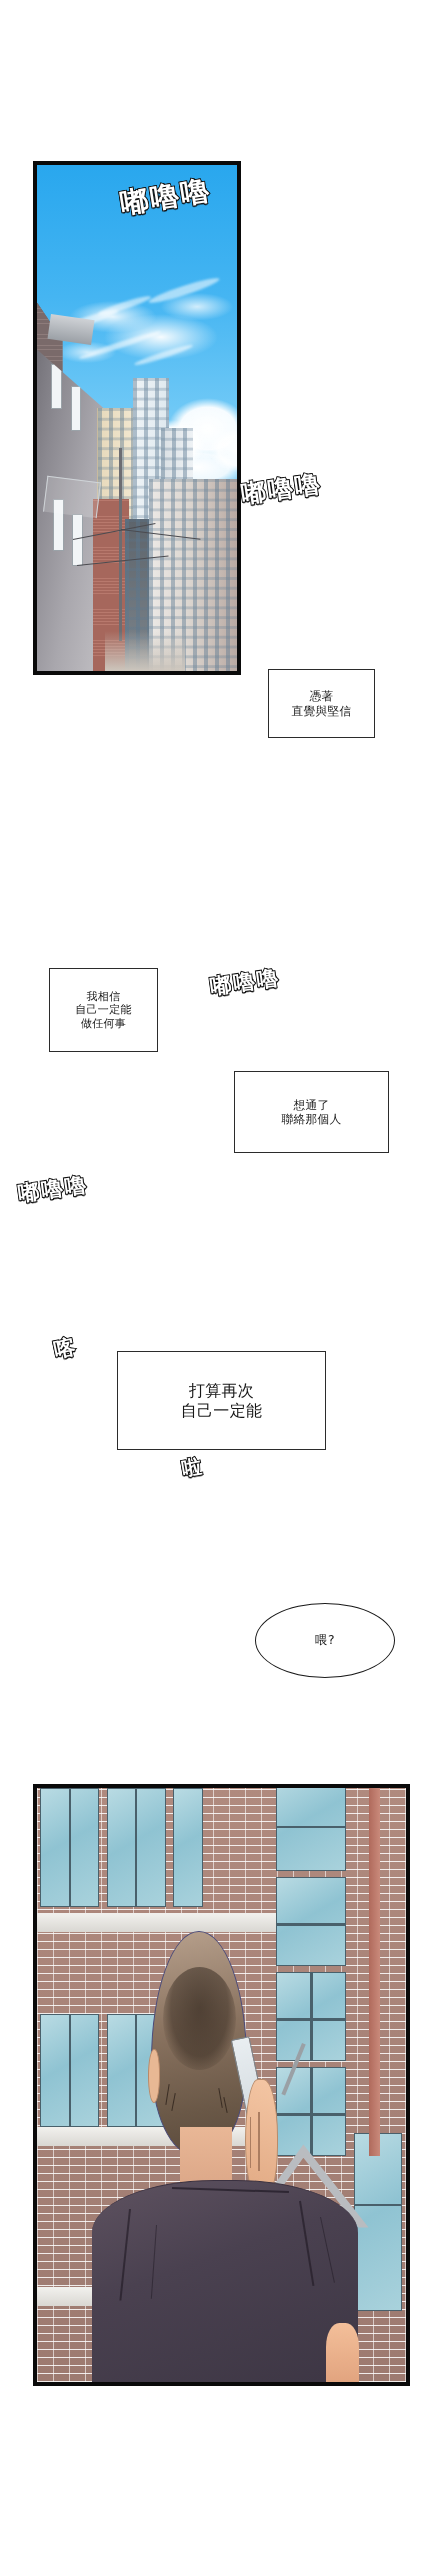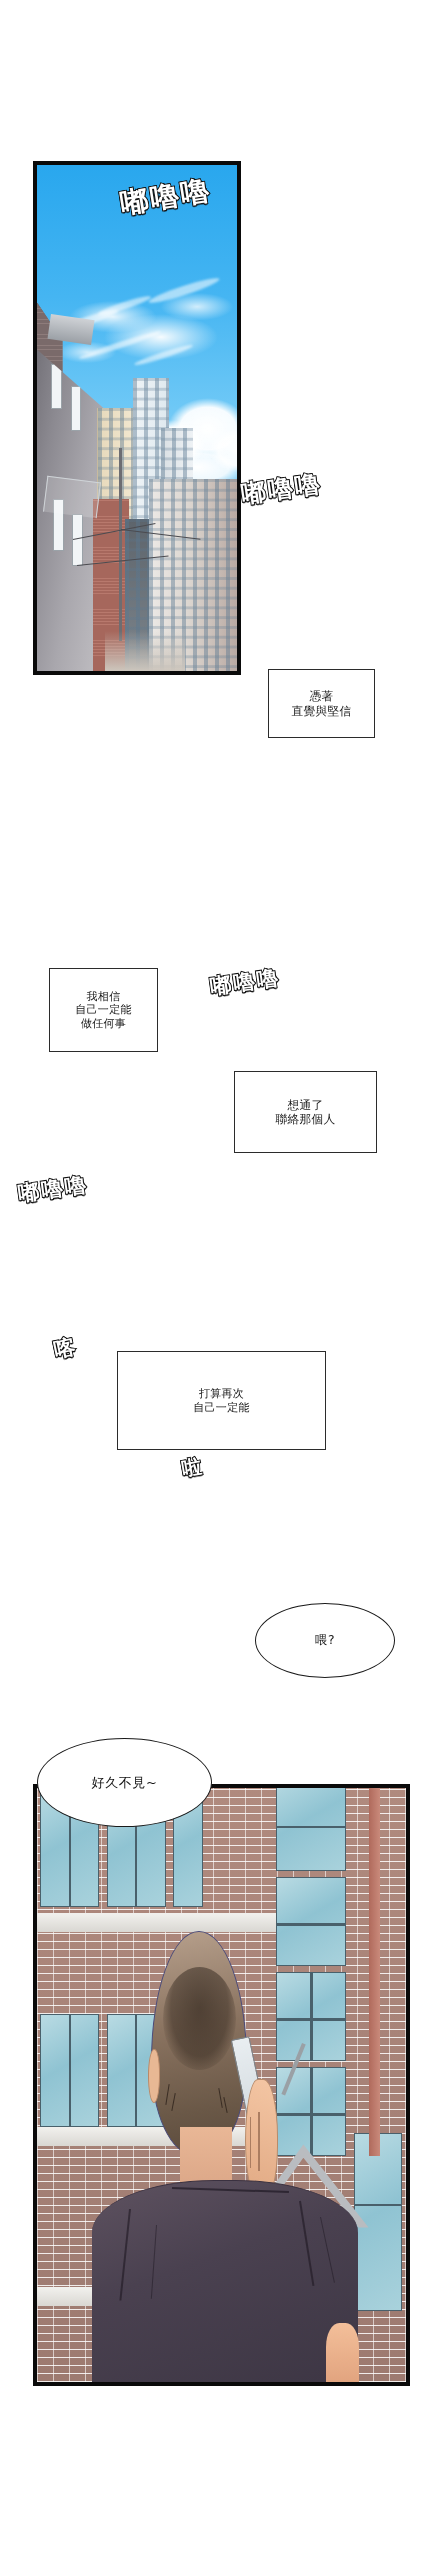--- a/index.html
+++ b/index.html
@@ -328,34 +328,34 @@
 
   <div class="caption" style="left:268px; top:669px; width:107px; height:69px; font-size:11.7px;">
     <span class="line">憑著</span>
     <span class="line">直覺與堅信</span>
   </div>
 
   <div class="sfx" style="left:210px; top:968px; font-size:21px; transform:rotate(-8deg);">
     <span>嘟嚕嚕</span>
   </div>
 
-  <div class="caption" style="left:234px; top:1071px; width:143px; height:82px; font-size:11.7px;">
+  <div class="caption" style="left:234px; top:1071px; width:155px; height:82px; font-size:11.7px;">
     <span class="line">想通了</span>
     <span class="line">聯絡那個人</span>
   </div>
 
   <div class="sfx" style="left:18.4px; top:1175px; font-size:21px; transform:rotate(-8deg);">
     <span>嘟嚕嚕</span>
   </div>
 
   <div class="sfx" style="left:54px; top:1334px; font-size:21px; transform:rotate(-12deg);">
     <span>喀</span>
   </div>
 
-  <div class="caption" style="left:117px; top:1351px; width:209px; height:99px; font-size:11px;font-family:Liberation Serif, serif;">
+  <div class="caption" style="left:117px; top:1351px; width:209px; height:99px; font-size:16px;font-family:Liberation Serif, serif;">
     <span class="line">打算再次</span>
     <span class="line">自己一定能</span>
   </div>
 
   <div class="sfx" style="left:182px; top:1454px; font-size:19.6px; transform:rotate(-10deg);">
     <span>啦</span>
   </div>
 
   <div class="balloon" style="left:255px; top:1603px; width:140px; height:75px; font-size:12.3px;">
     <span>喂?</span>
@@ -426,18 +426,15 @@
       <div class="fold" style="left:14%;top:14%;width:1.8px;height:92px;background:rgba(30,24,34,.6);transform:rotate(6deg);border-radius:0;"></div>
       <div class="fold" style="left:24%;top:22%;width:1.2px;height:74px;background:rgba(30,24,34,.5);transform:rotate(4deg);border-radius:0;"></div>
       <div class="fold" style="left:78%;top:10%;width:1.8px;height:86px;background:rgba(30,24,34,.6);transform:rotate(-9deg);border-radius:0;"></div>
       <div class="fold" style="left:86%;top:18%;width:1.2px;height:67px;background:rgba(30,24,34,.5);transform:rotate(-12deg);border-radius:0;"></div>
       <div class="fold" style="left:30%;top:4%;width:44%;height:1.8px;background:rgba(28,22,32,.65);border-radius:0;transform:rotate(2deg);"></div>
     </div>
 
     <div style="position:absolute;left:78.5%;top:90%;width:9%;height:10%;background:linear-gradient(180deg,#f3bf9a,#e2a47f);border-radius:40% 40% 0 0;"></div>
   </div>
 
-  <div class="balloon" style="left:37px; top:1738px; width:175px; height:89px; font-size:13px;">
-    <span>好久不見~</span>
-  </div>
 
 </div>
 
 
 </body></html>

